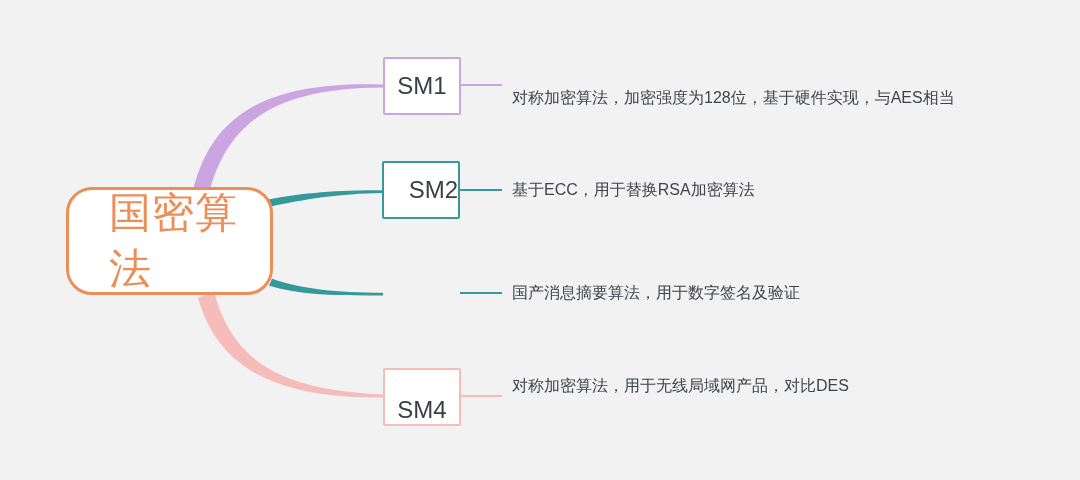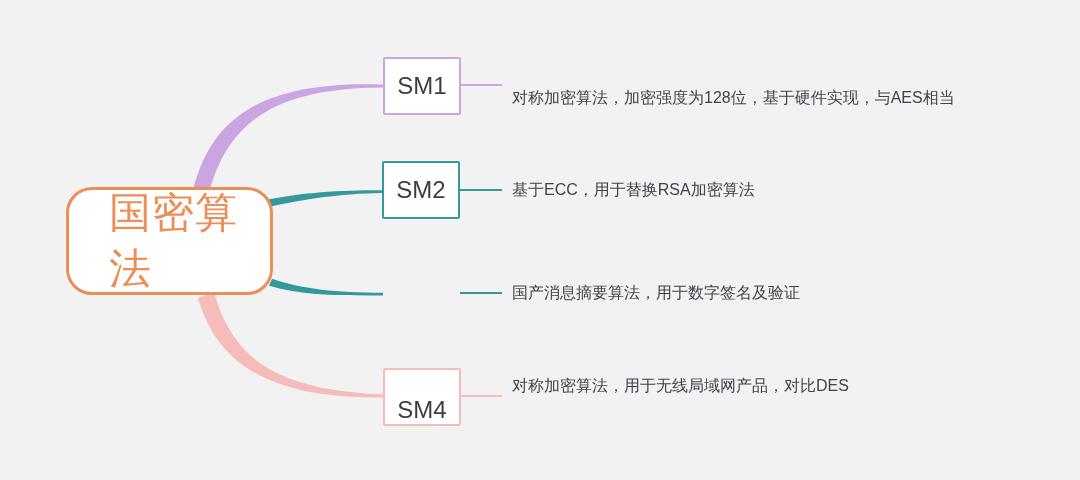--- a/index.html
+++ b/index.html
@@ -16,21 +16,21 @@
   .root{
     left:66px;top:187px;width:207px;height:108px;
     border:3px solid #EC8E58;border-radius:26px;
     font-size:42px;color:#EC8E58;letter-spacing:1px;padding-left:40px;
   }
   .child{
     width:78px;height:58px;border-radius:2px;
     border:2.5px solid #999;font-size:24px;color:#3A3F44;
   }
   .b0{left:383px;top:57px;border-color:#CBA5E2;}
-  .b1{left:382px;top:161px;border-color:#35999B;}
+  .b1{left:382px;top:161px;border-color:#35999B;justify-content:flex-end;}
   .b2{left:382px;top:264px;border-color:#35999B;}
   .b3{left:383px;top:368px;border-color:#F5BCBA;align-items:flex-end;}
   .desc{
     position:absolute;left:512px;font-size:16px;color:#3F444A;
     white-space:nowrap;line-height:20px;cursor:pointer;
   }
   .d0{top:76px;margin-top:12px;}
   .d1{top:180px;}
   .d2{top:283px;}
   .d3{top:376px;}

